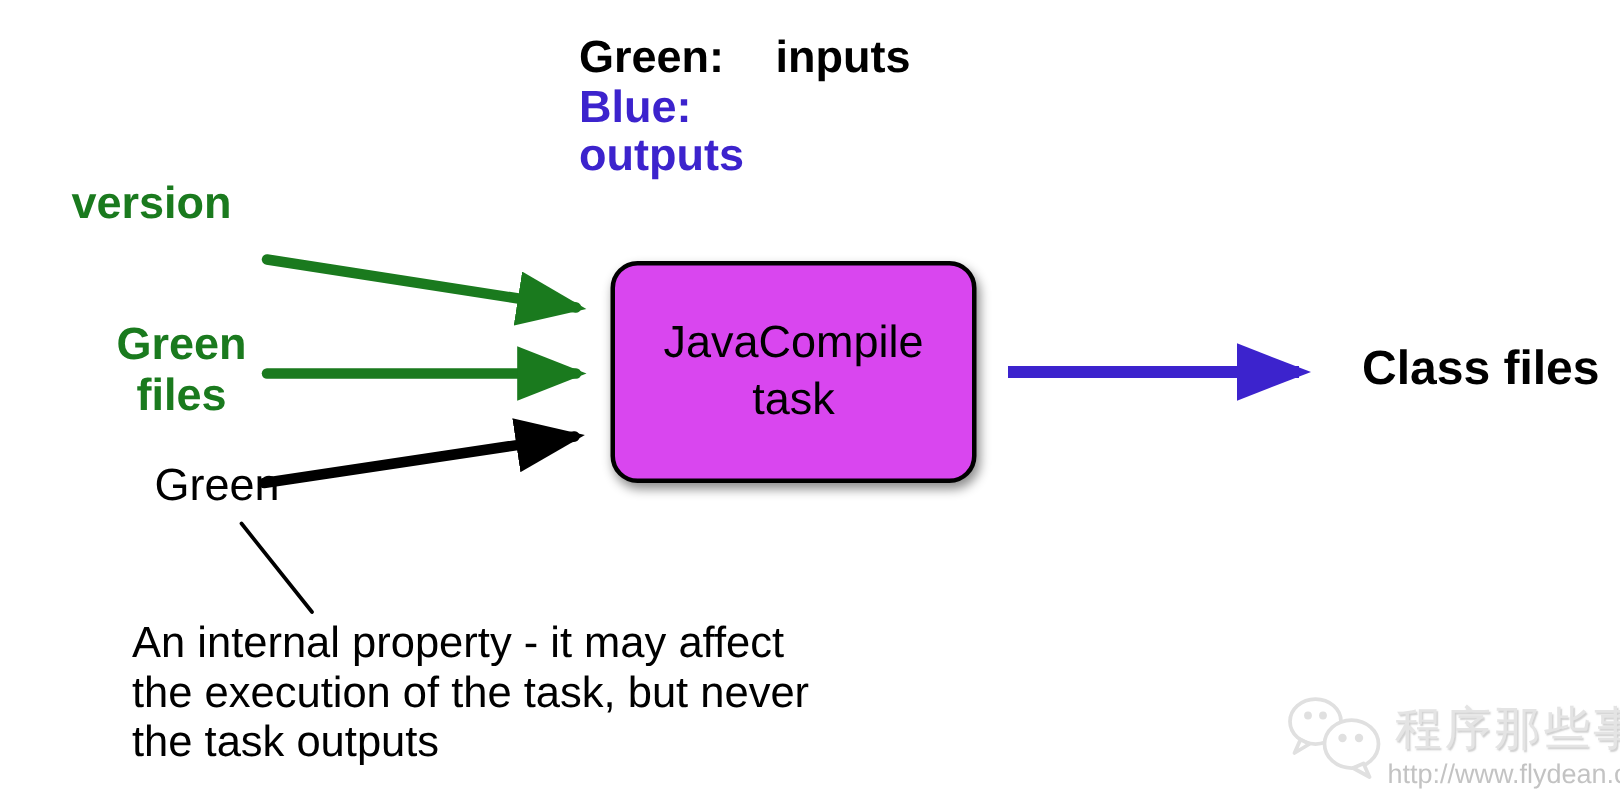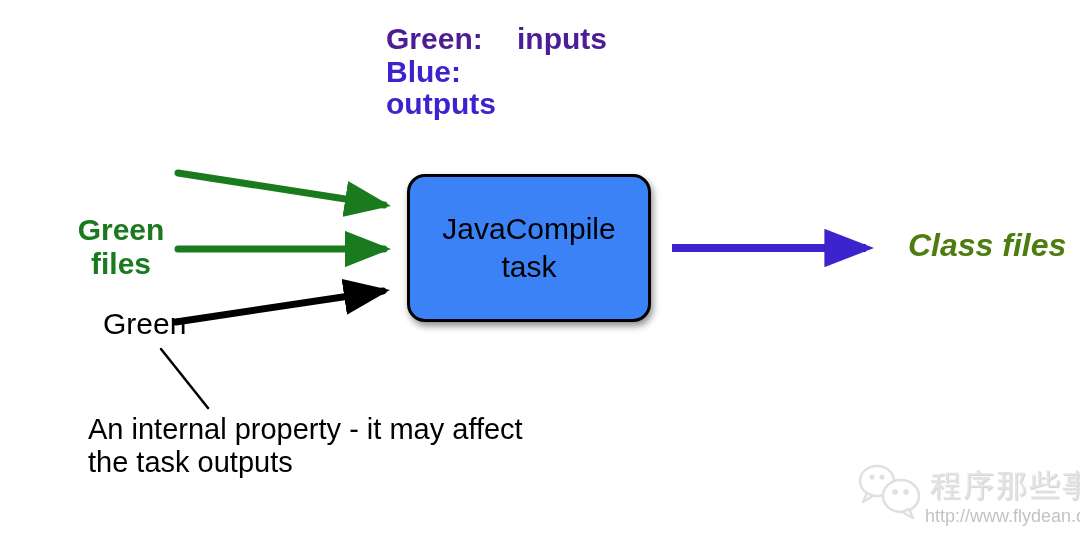--- a/index.html
+++ b/index.html
@@ -21,21 +21,21 @@
   .input-label {
     font-weight: bold; font-size: 30px; line-height: 34px;
     text-align: center; white-space: nowrap;
   }
   .fork-label { font-size: 30px; line-height: 32px; color: #000; }
 
   
   .task-box {
     box-sizing: border-box;
     width: 244px; height: 148px;
-    background: #3b82f6;
+    background: #d946ef;
     border: 3.5px solid #000;
     border-radius: 18px;
     box-shadow: 2px 4px 7px rgba(0,0,0,0.45);
     display: flex; flex-direction: column;
     align-items: center; justify-content: center;
   }
   .task-box .task-text { font-size: 30px; line-height: 38px; color: #000; text-align: center; }
 
   .output-label { font-weight: bold; font-size: 32px; line-height: 34px; white-space: nowrap; }
 
@@ -50,48 +50,50 @@
   }
   .wm-url { font-size: 18px; line-height: 20px; white-space: nowrap; }
 
   svg.overlay { position: absolute; left: 0; top: 0; pointer-events: none; }
 </style>
 </head>
 <body>
 
 <div id="canvas">
 
-  <div class="abs legend-row" style="left: 386px; top: 23px; color: #4c1d95;">
+  <div class="abs legend-row" style="left: 386px; top: 23px; color: #000000;">
     <span class="legend-label">Green:</span>
     <span>inputs</span>
   </div>
   <div class="abs legend-row" style="left: 386px; top: 56px; color: rgb(60, 35, 205); flex-direction: column;">
     <span class="legend-label">Blue:</span>
     <span>outputs</span>
   </div>
 
   <div class="abs input-label" style="left: 20px; top: 119px; width: 162px; color: rgb(26, 122, 30);">
+    <div>version</div>
   </div>
 
   <div class="abs input-label" style="left: 40px; top: 213px; width: 162px; color: rgb(26, 122, 30);">
     <div>Green</div>
     <div>files</div>
   </div>
 
   <div class="abs fork-label" style="left:103px; top:308px;">Green</div>
 
   <div class="abs task-box" style="left:407px; top:174px;">
     <div class="task-text">JavaCompile</div>
     <div class="task-text">task</div>
   </div>
 
-  <div class="abs output-label" style="left: 908px; top: 228px; color: #4d7c0f; font-style: italic;">Class files</div>
+  <div class="abs output-label" style="left: 908px; top: 228px; color: #000000;">Class files</div>
 
   <div class="abs annotation" style="left:88px; top:413px;">
     <div>An internal property - it may affect</div>
+    <div>the execution of the task, but never</div>
     <div>the task outputs</div>
   </div>
 
   <svg class="overlay" width="1080" height="536" viewBox="0 0 1080 536">
     <defs>
       <marker id="head-green" markerWidth="7" markerHeight="5.2" refX="5.6" refY="2.6" orient="auto">
         <path d="M0,0 L6.6,2.6 L0,5.2 z" fill="#1a7a1e"></path>
       </marker>
       <marker id="head-black" markerWidth="7" markerHeight="5.2" refX="5.6" refY="2.6" orient="auto">
         <path d="M0,0 L6.6,2.6 L0,5.2 z" fill="#000000"></path>

